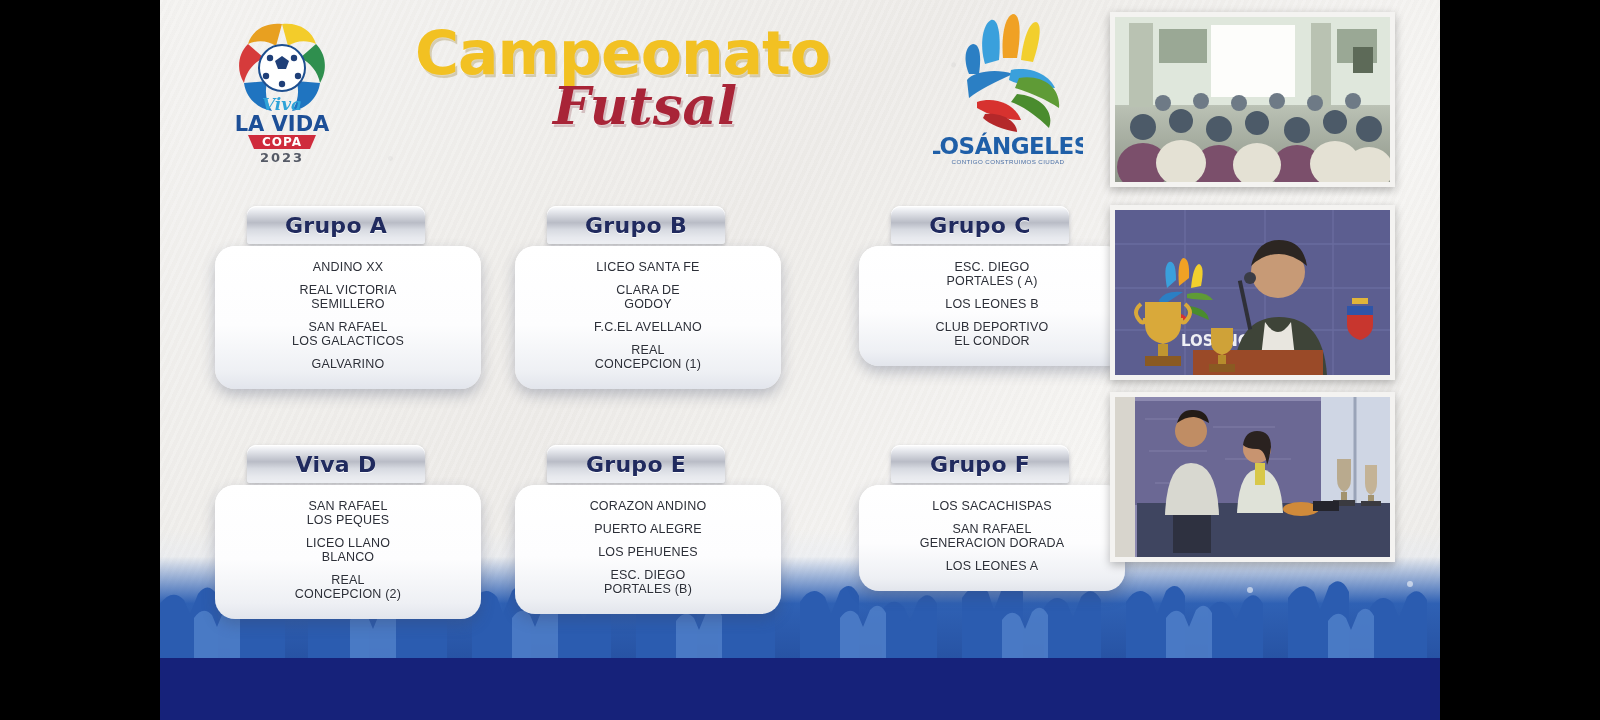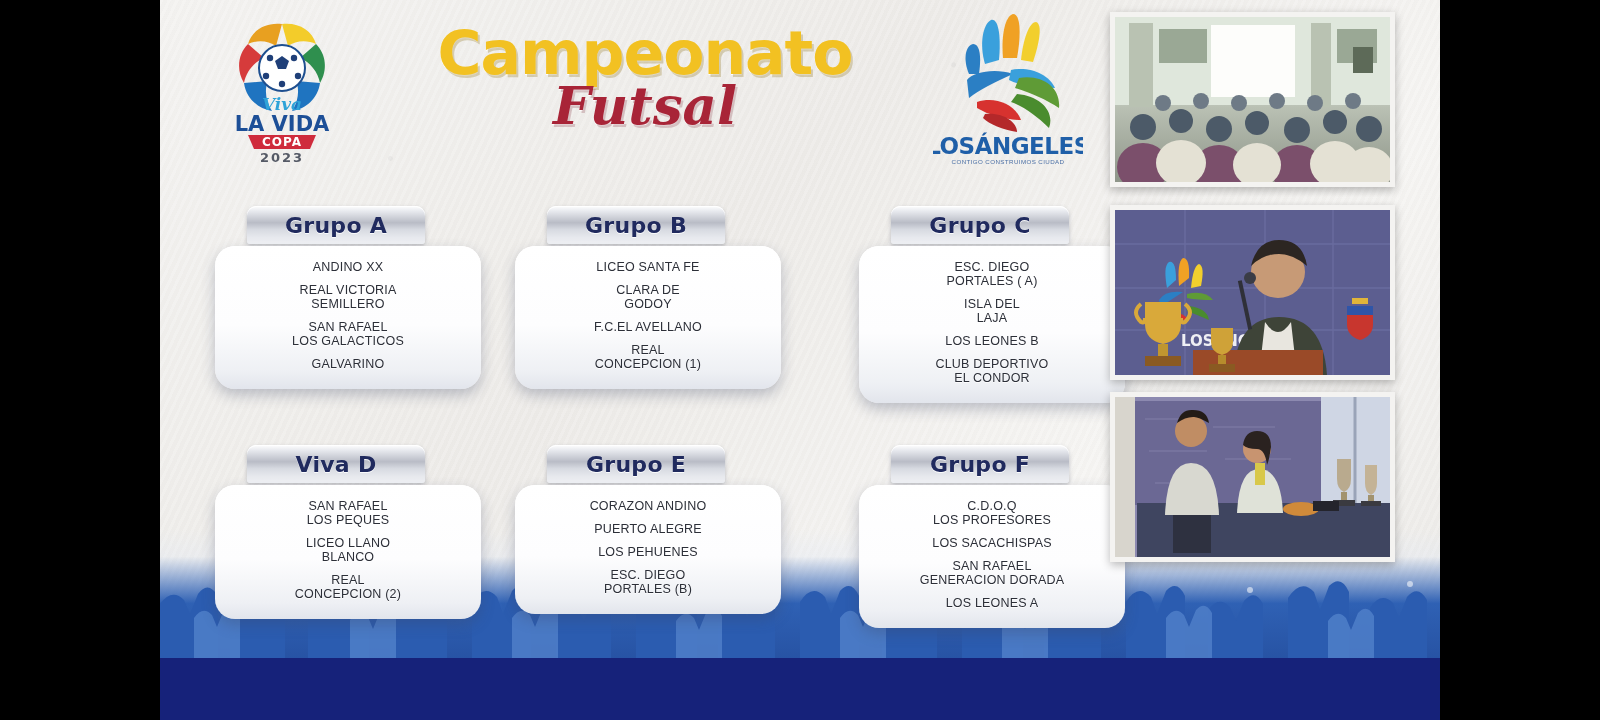--- a/index.html
+++ b/index.html
@@ -27,21 +27,21 @@
     background:repeating-linear-gradient(115deg, rgba(255,255,255,.35) 0 3px, rgba(228,226,222,.18) 3px 7px);
     opacity:.45;}
 
   
   .hdr{position:absolute;left:0;top:0;width:1280px;height:180px;z-index:5;}
 
   .logo-left{position:absolute;left:62px;top:10px;width:120px;height:155px;}
   .logo-right{position:absolute;left:773px;top:8px;width:150px;height:158px;}
 
   .title-wrap{position:absolute;left:255px;top:12px;width:460px;height:150px;}
-  .t-campeonato{position:absolute;left:0;top:6px;width:460px;text-align:center;
+  .t-campeonato{position:absolute;left:0;top:6px;width:460px;
     font-family:"DejaVu Sans",sans-serif;font-weight:bold;font-size:60px;letter-spacing:-1px;
     color:#f2c122;text-shadow:2px 3px 0 rgba(140,110,20,.28), 0 1px 0 #fff;}
   .t-futsal{position:absolute;left:0;top:62px;width:460px;text-align:center;
     font-family:"DejaVu Serif",serif;font-style:italic;font-weight:bold;font-size:53px;
     color:#a82437;text-shadow:2px 3px 0 rgba(120,30,45,.22), 0 1px 0 #fff;}
 
   
   .card{position:absolute;width:242px;z-index:6;}
   .card .cap{position:relative;margin:8px auto;width:178px;height:38px;border-radius:9px 9px 3px 3px;
     background:linear-gradient(180deg,#ffffff 0%,#e7e9ee 14%,#b9bcc6 44%,#d7dae1 62%,#f4f5f8 100%);
@@ -208,21 +208,20 @@
         <p class="team">REAL<br>CONCEPCION  (1)</p>
       </div>
     </div>
 
     <div class="card r1 c3">
       <div class="cap">
         <span>Grupo C</span>
       </div>
       <div class="body">
         <p class="team">ESC. DIEGO<br>PORTALES  ( A)</p>
-        <p class="team">ISLA DEL<br>LAJA</p>
         <p class="team">LOS LEONES  B</p>
         <p class="team">CLUB DEPORTIVO<br>EL CONDOR</p>
       </div>
     </div>
 
     <div class="card r2 c1">
       <div class="cap">
         <span>Viva D</span>
       </div>
       <div class="body">
@@ -242,21 +241,20 @@
         <p class="team">LOS PEHUENES</p>
         <p class="team">ESC. DIEGO<br>PORTALES  (B)</p>
       </div>
     </div>
 
     <div class="card r2 c3">
       <div class="cap">
         <span>Grupo F</span>
       </div>
       <div class="body">
-        <p class="team">C.D.O.Q<br>LOS PROFESORES</p>
         <p class="team">LOS SACACHISPAS</p>
         <p class="team">SAN RAFAEL<br>GENERACION DORADA</p>
         <p class="team">LOS LEONES  A</p>
       </div>
     </div>
 
     <div class="photo ph1">
       <div class="scene"></div>
       <svg viewBox="0 0 275 165" width="275" height="165" style="position:absolute;inset:0">
         <rect x="0" y="0" width="275" height="88" fill="#dfe7dc"></rect>

